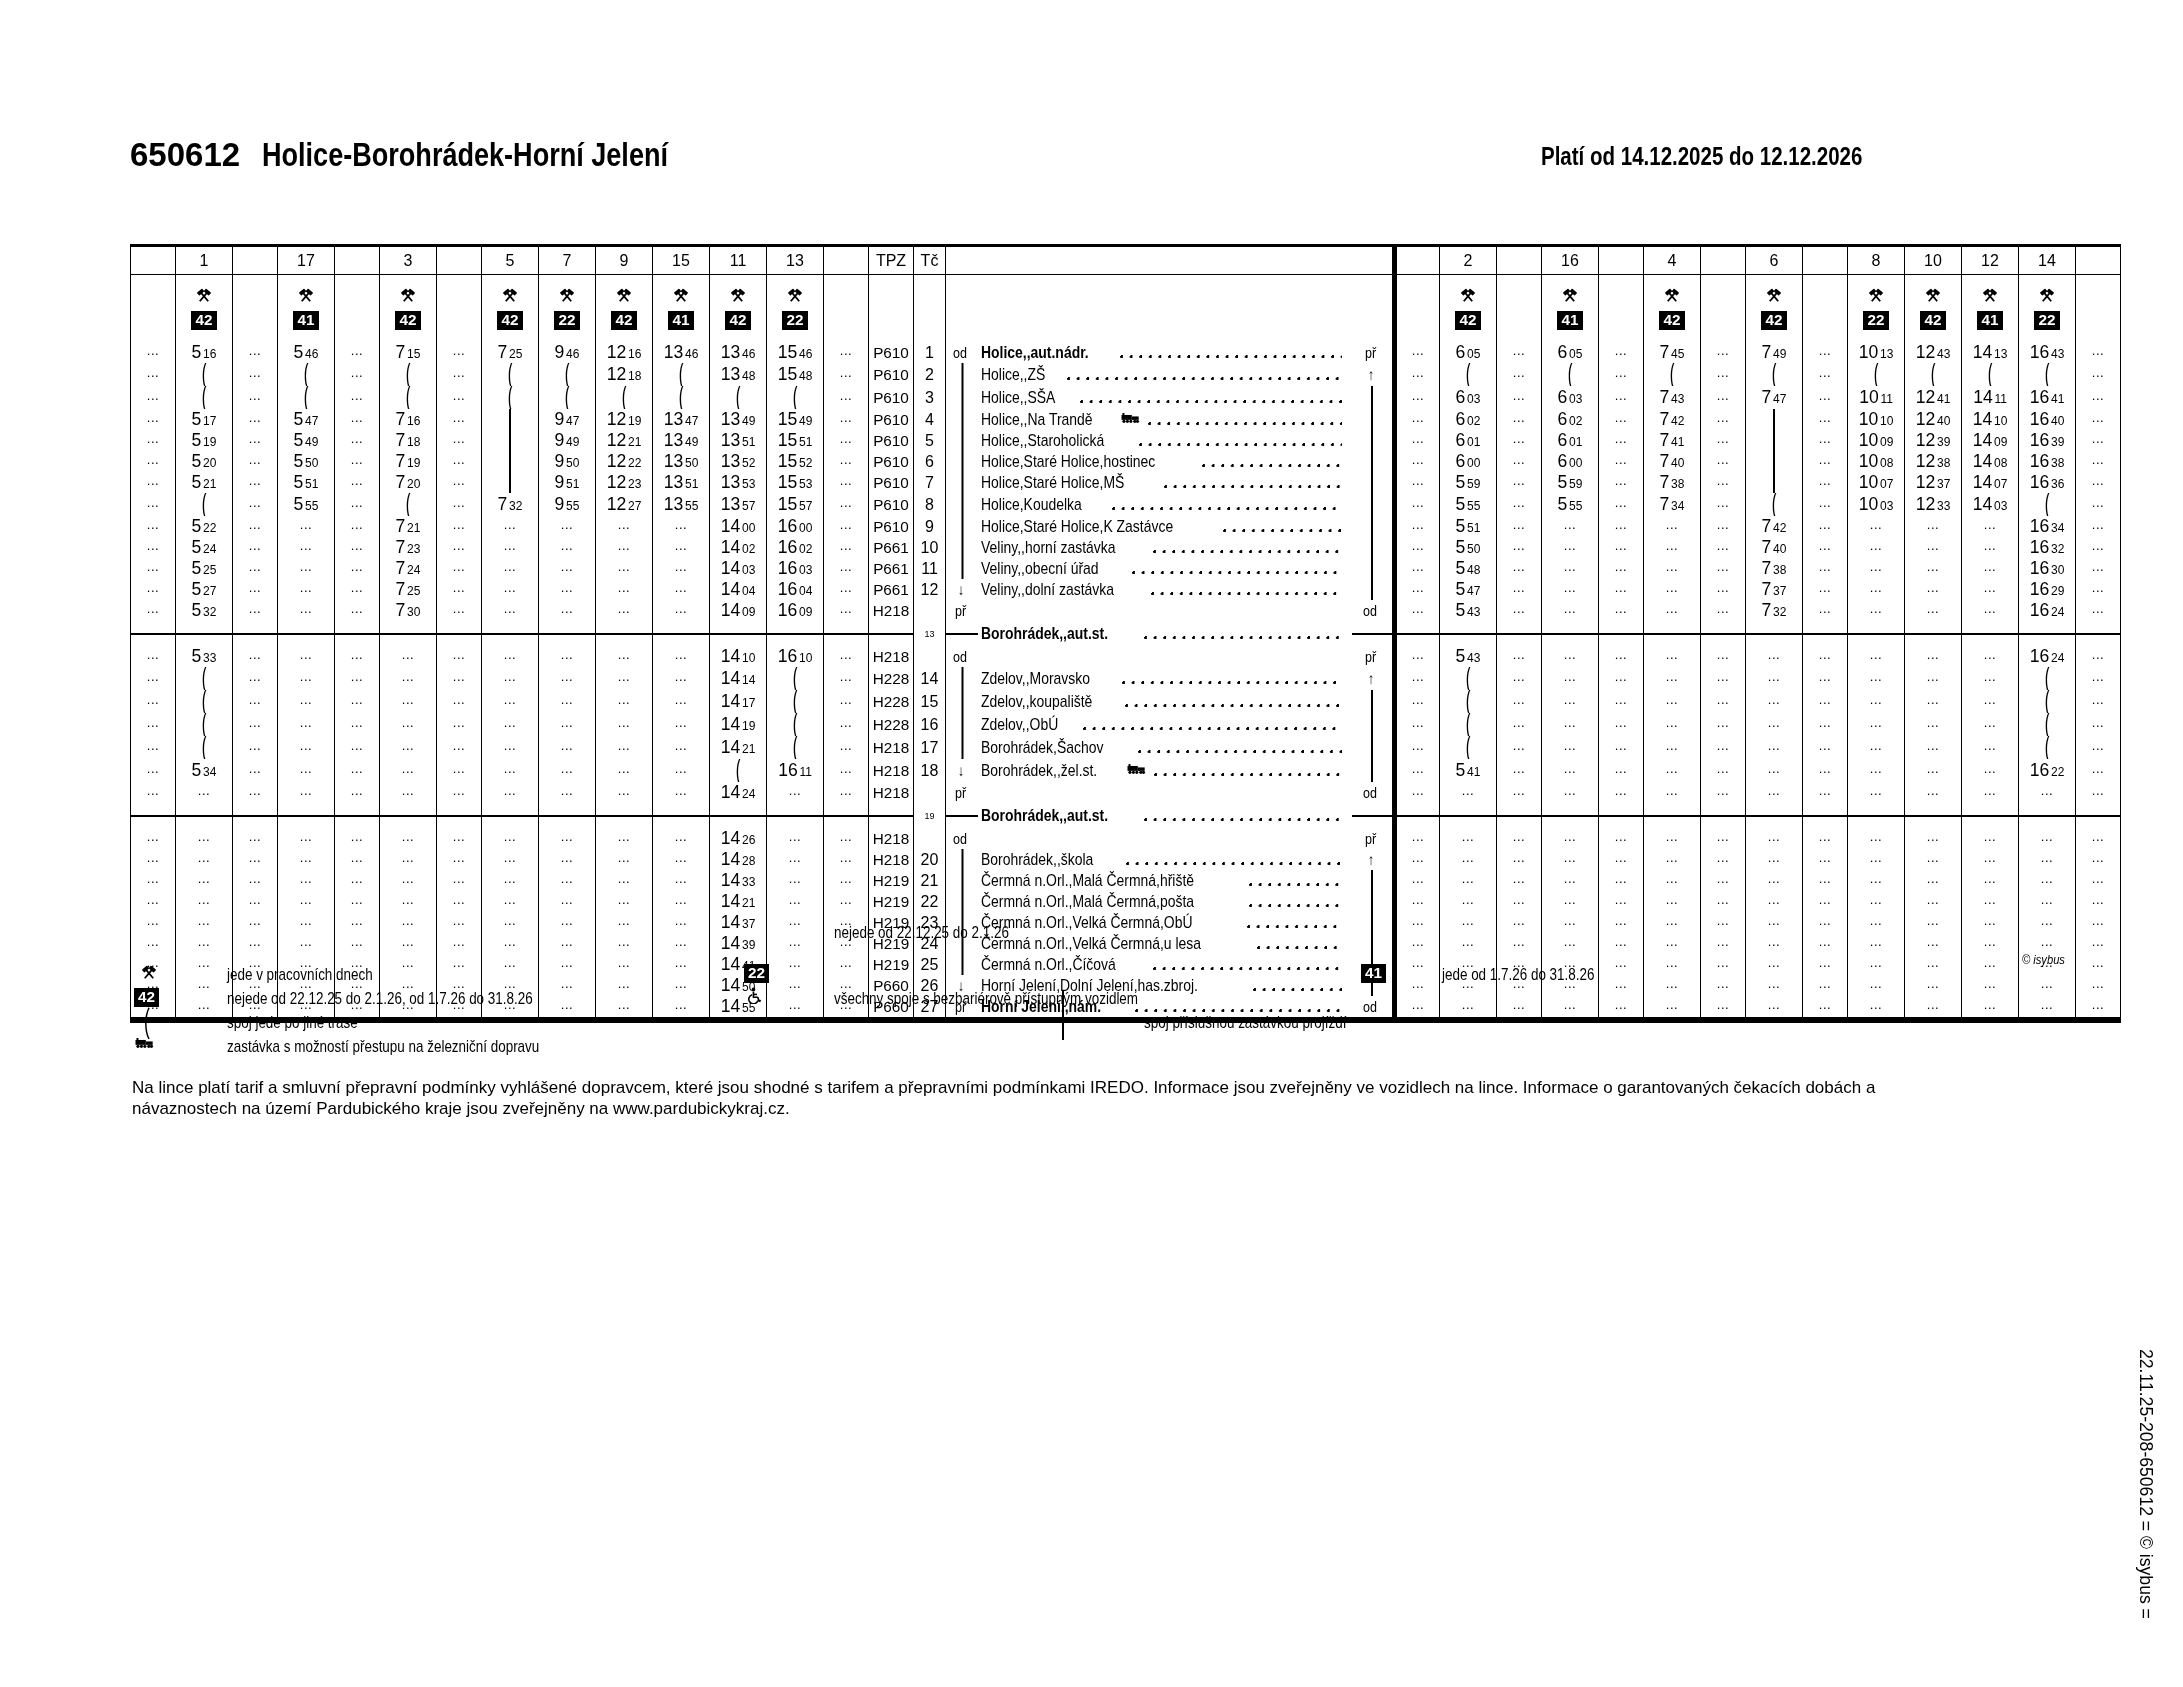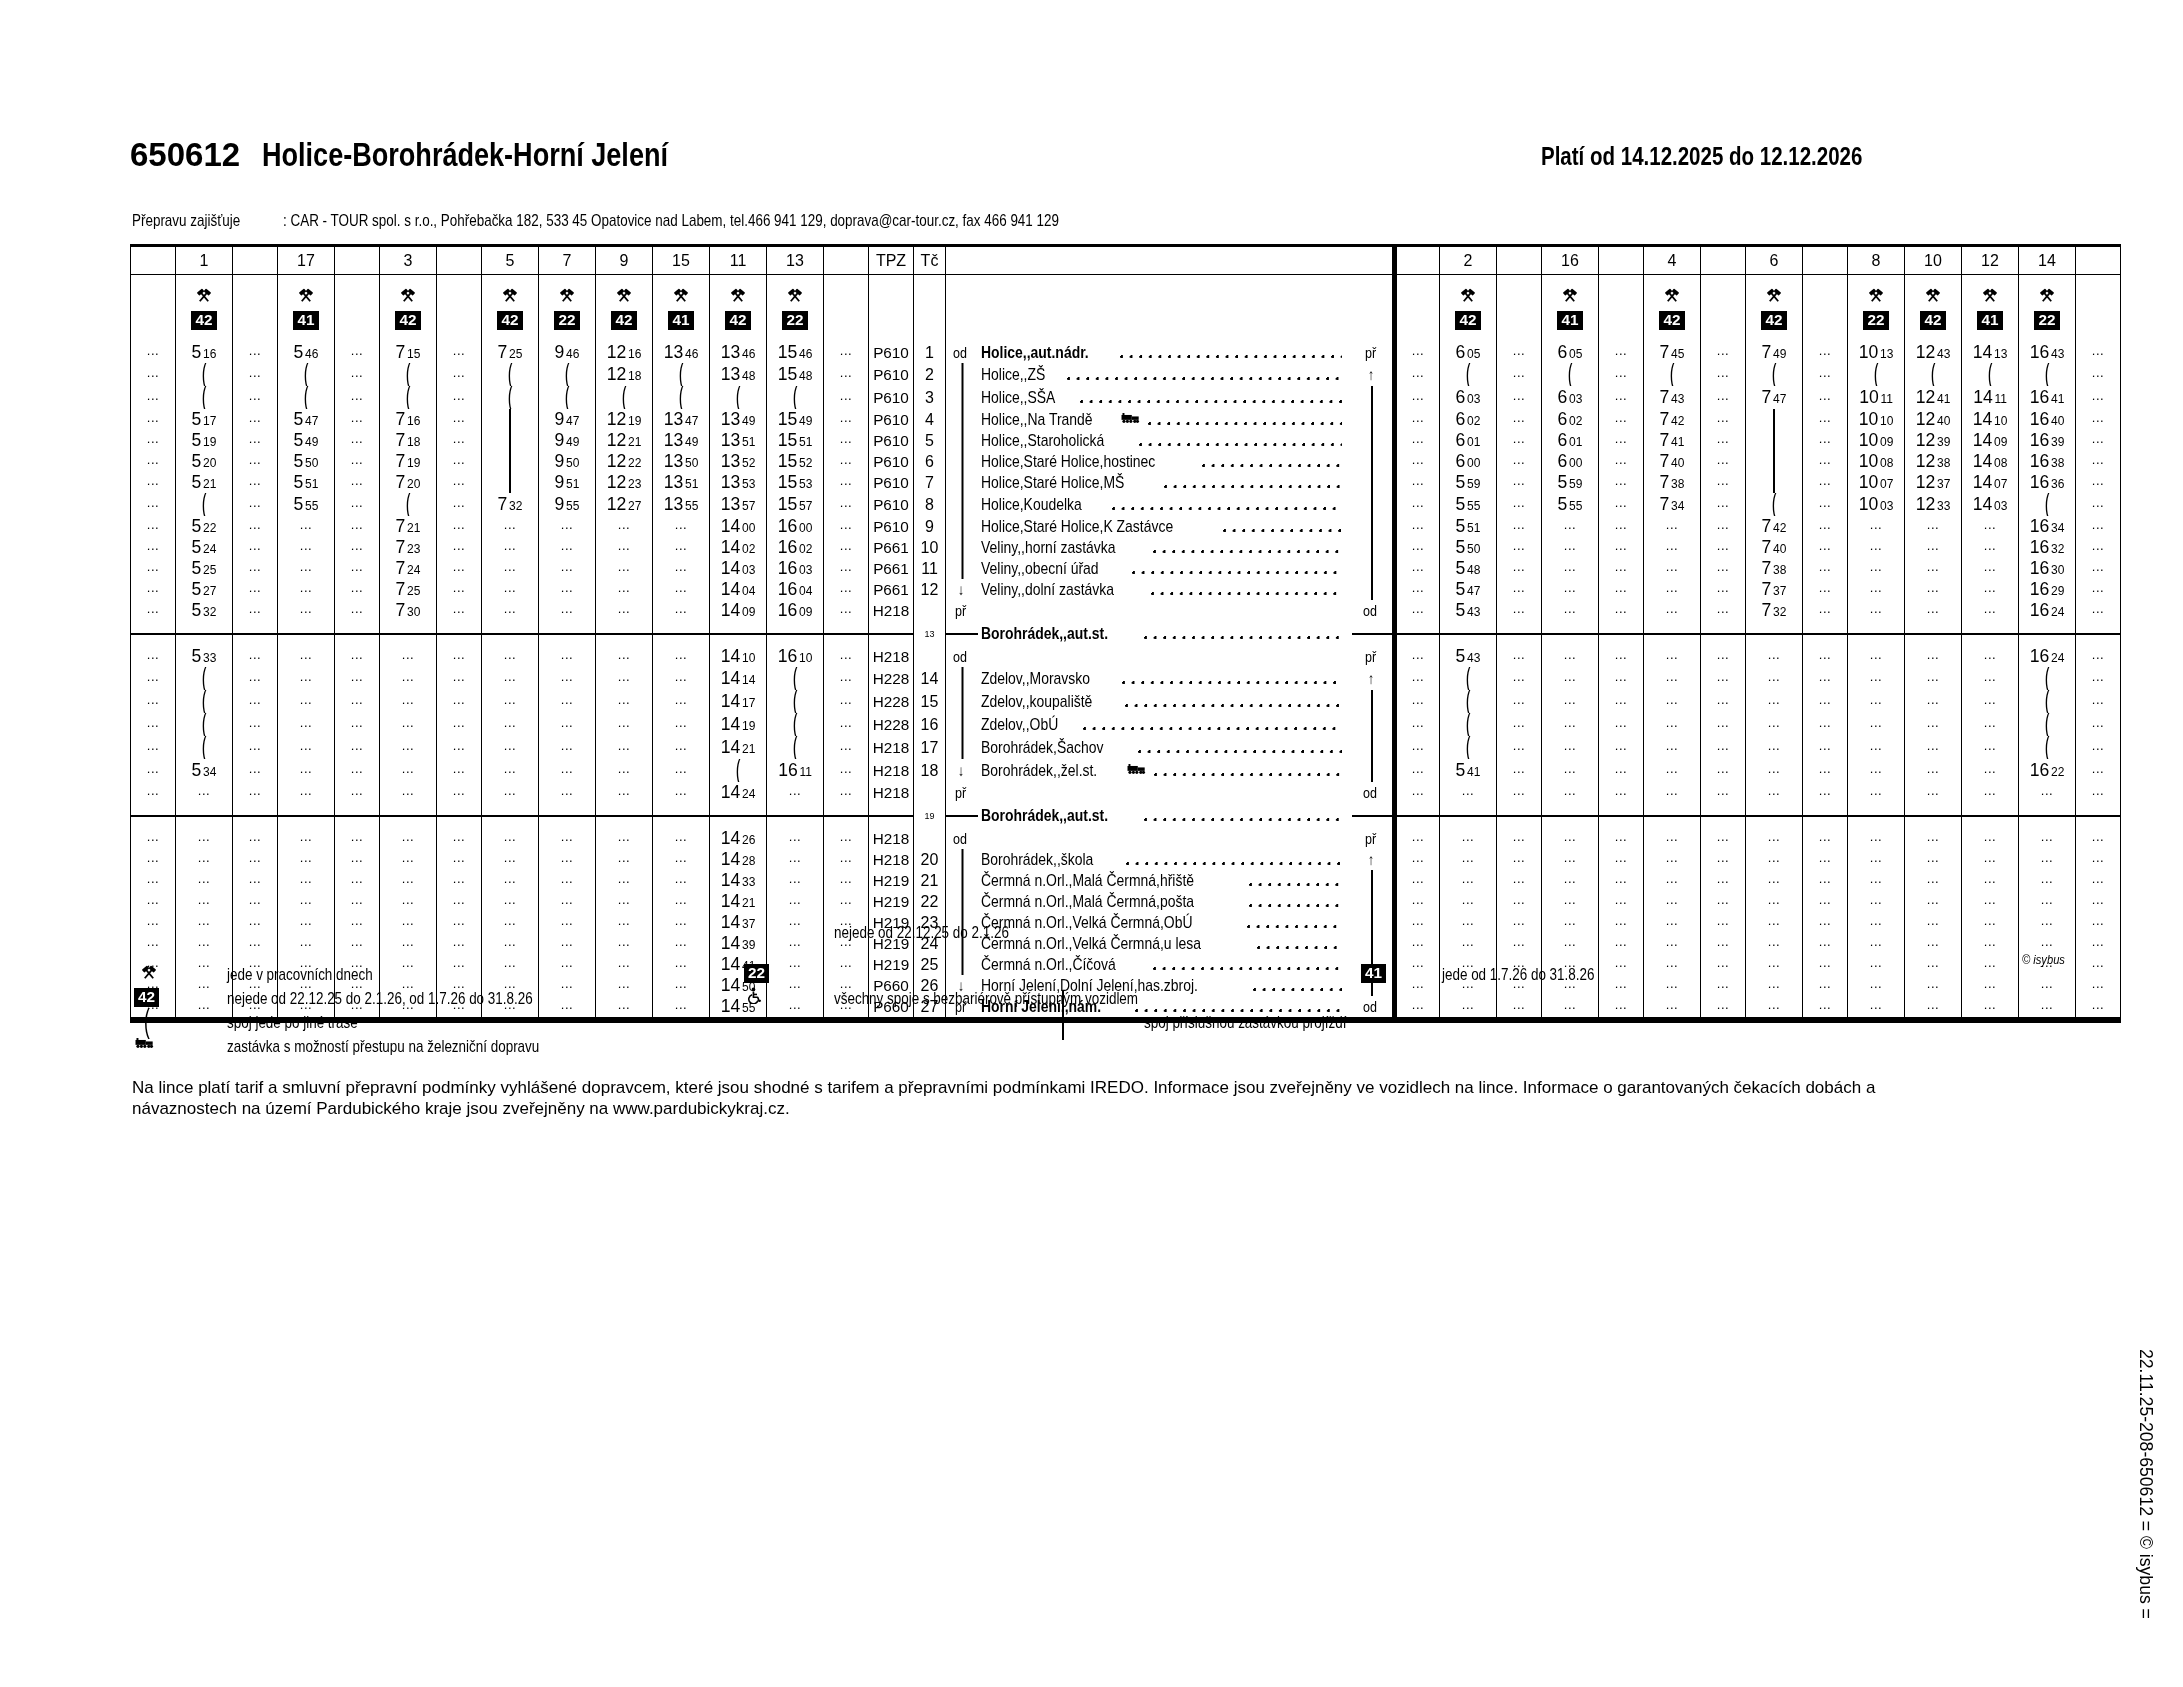--- a/index.html
+++ b/index.html
@@ -55,21 +55,20 @@
 </head>
 <body>
 
 <div class="page">
 
   <div class="title-row">
     <h1><span class="num">650612</span><span class="cx">Holice-Borohrádek-Horní Jelení</span></h1>
     <div class="validity"><span class="cx">Platí od 14.12.2025 do 12.12.2026</span></div>
   </div>
 
-  <div class="operator"><span class="olabel cx">Přepravu zajišťuje</span><span class="cx">: CAR - TOUR spol. s r.o., Pohřebačka 182, 533 45 Opatovice nad Labem, tel.466 941 129, doprava@car-tour.cz, fax 466 941 129</span></div>
 
   <table class="tt" id="tt">
     <colgroup id="ttcols">
         <col style="width: 45px;">
         <col style="width: 57px;">
         <col style="width: 45px;">
         <col style="width: 57px;">
         <col style="width: 45px;">
         <col style="width: 57px;">
         <col style="width: 45px;">

